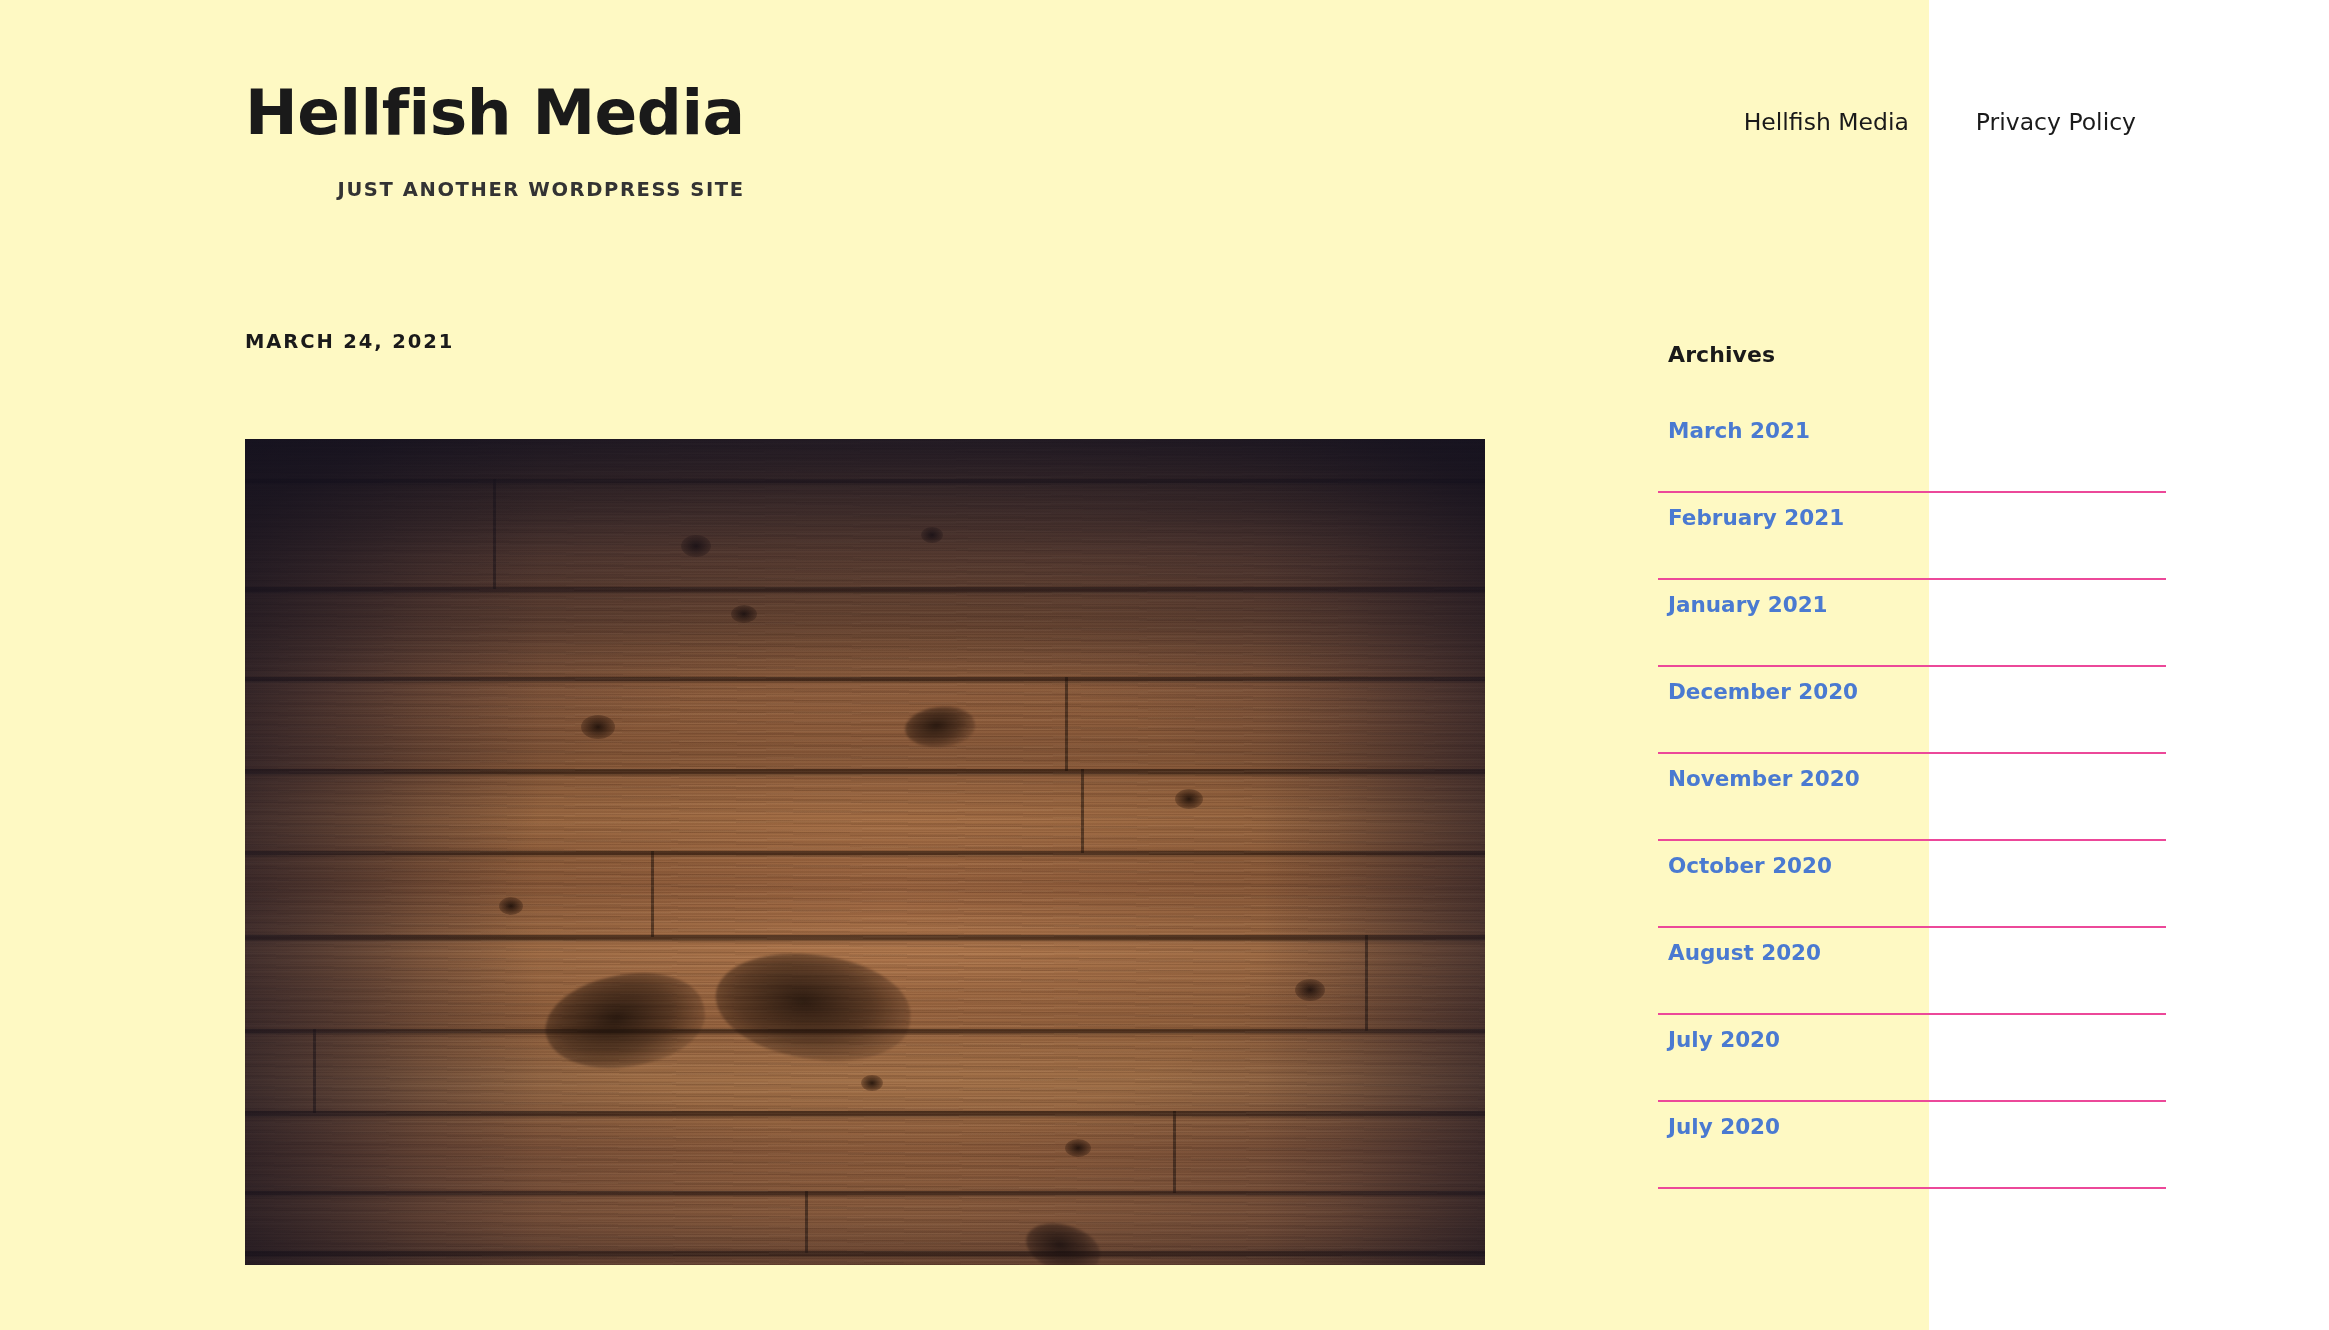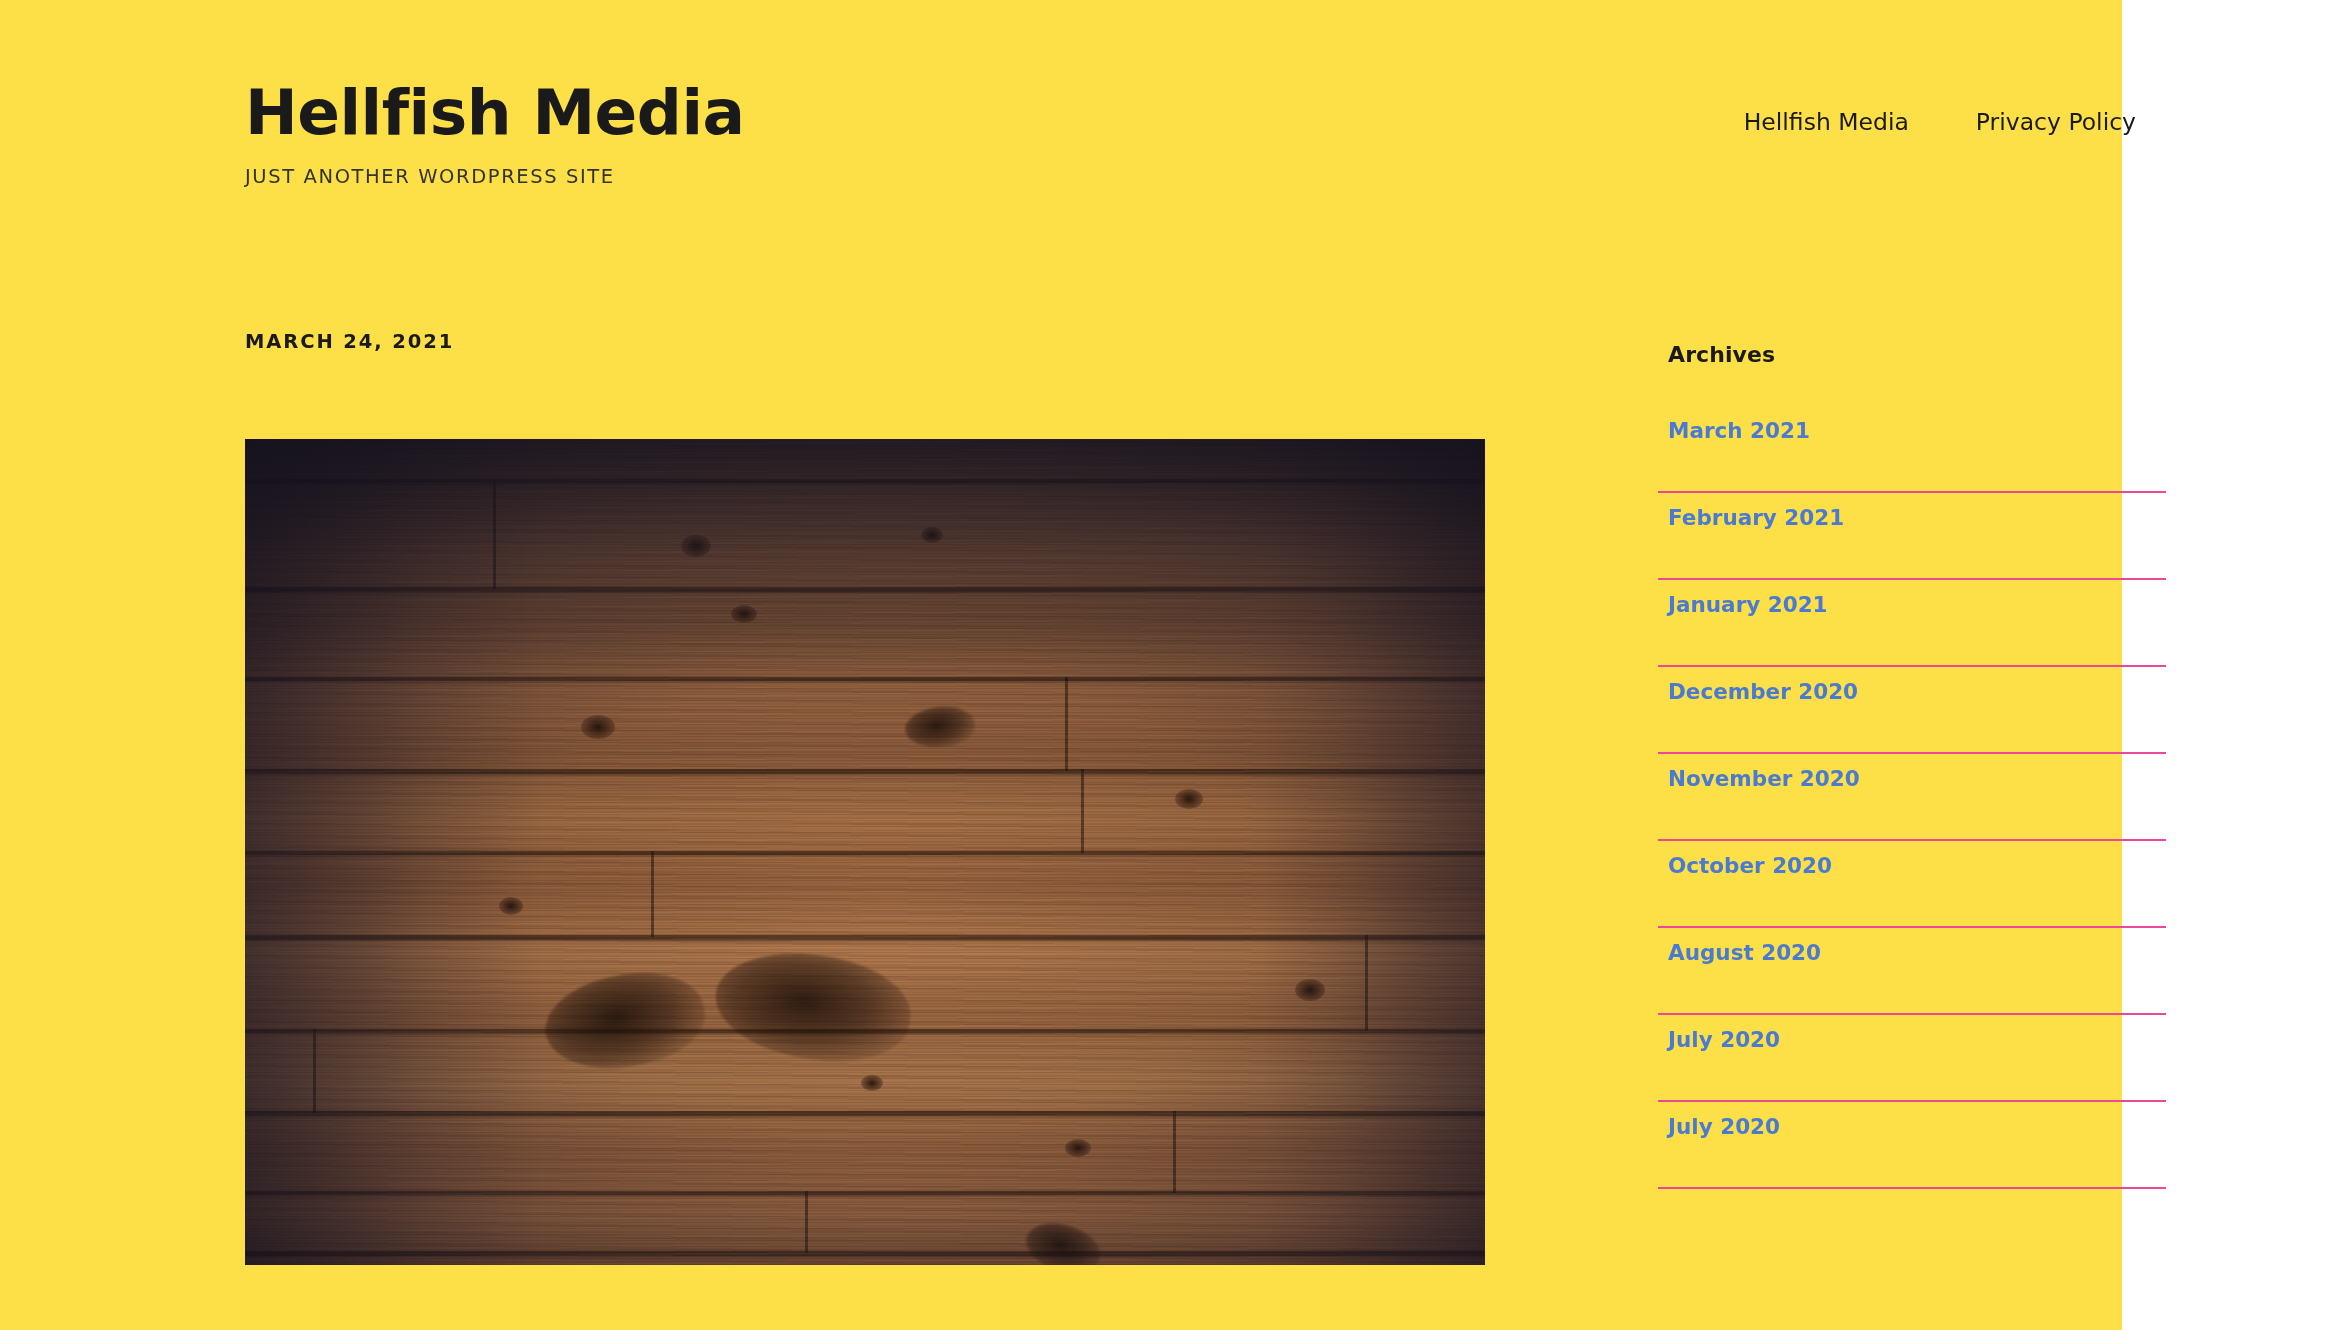--- a/index.html
+++ b/index.html
@@ -2,43 +2,44 @@
 <html><head>
 <meta charset="utf-8">
 <style>
   * { margin:0; padding:0; box-sizing:border-box; }
   html, body {
     width:2329px; height:1330px;
     background:#ffffff;
     font-family:"DejaVu Sans", sans-serif;
     overflow:hidden;
   }
-  .page { position:relative; width:2122px; height:1330px; background:#fde047; }
+  .page { position:relative; width:1929px; height:1330px; background:#fef9c3; }
 
   
   .site-header {
     position:absolute; left:0; top:0; width:2329px; height:330px;
   }
   .branding { position:absolute; left:245px; top:78px; }
   .site-title {
     font-size:63px;
     font-weight:900;
     color:#1a1a1a;
     letter-spacing:-0.5px;
     line-height:1.1;
     white-space:nowrap;
   }
   .site-description {
-    margin-top:18px;
+    margin-top:31px;
     font-size:19.5px;
-    font-weight:400;
+    font-weight:700;
     color:#333333;
     letter-spacing:1.6px;
     text-transform:uppercase;
     white-space:nowrap;
+    text-align:right;
   }
 
   .main-nav {
     position:absolute; right:193px; top:108px;
     display:flex; align-items:flex-start; gap:67px;
   }
   .nav-link {
     font-size:23.5px;
     font-weight:400;
     color:#1a1a1a;

